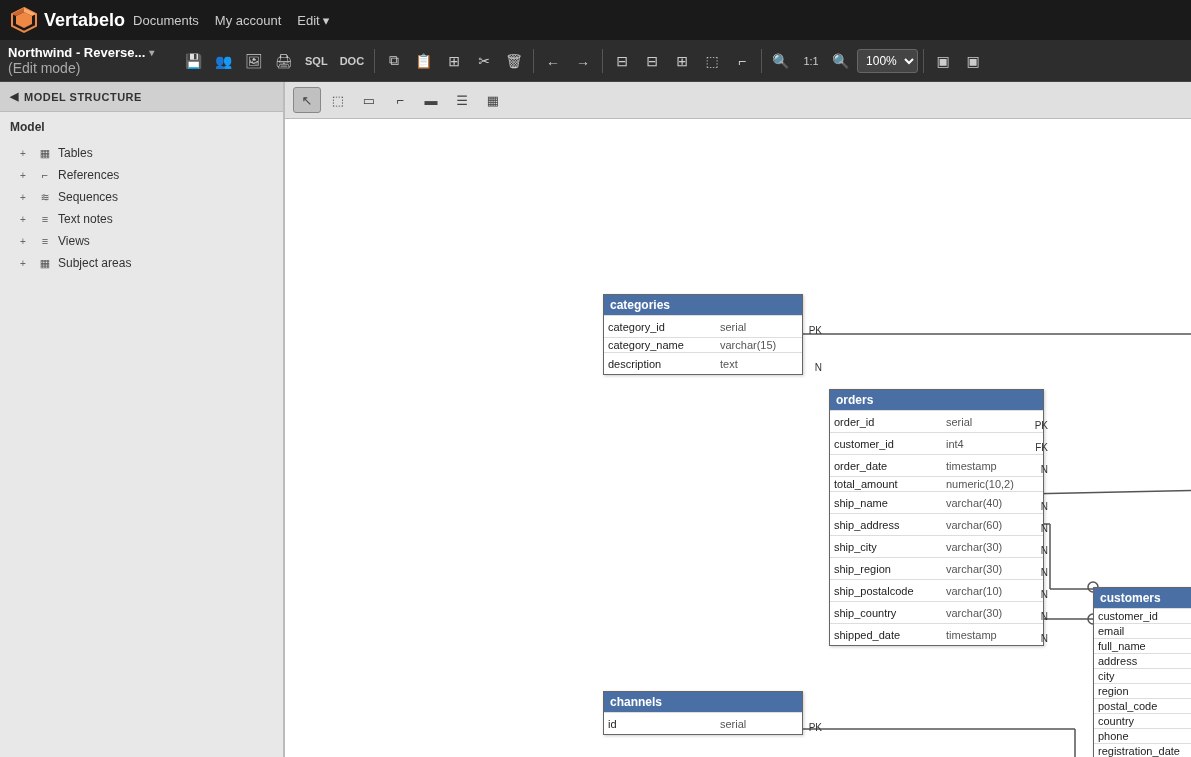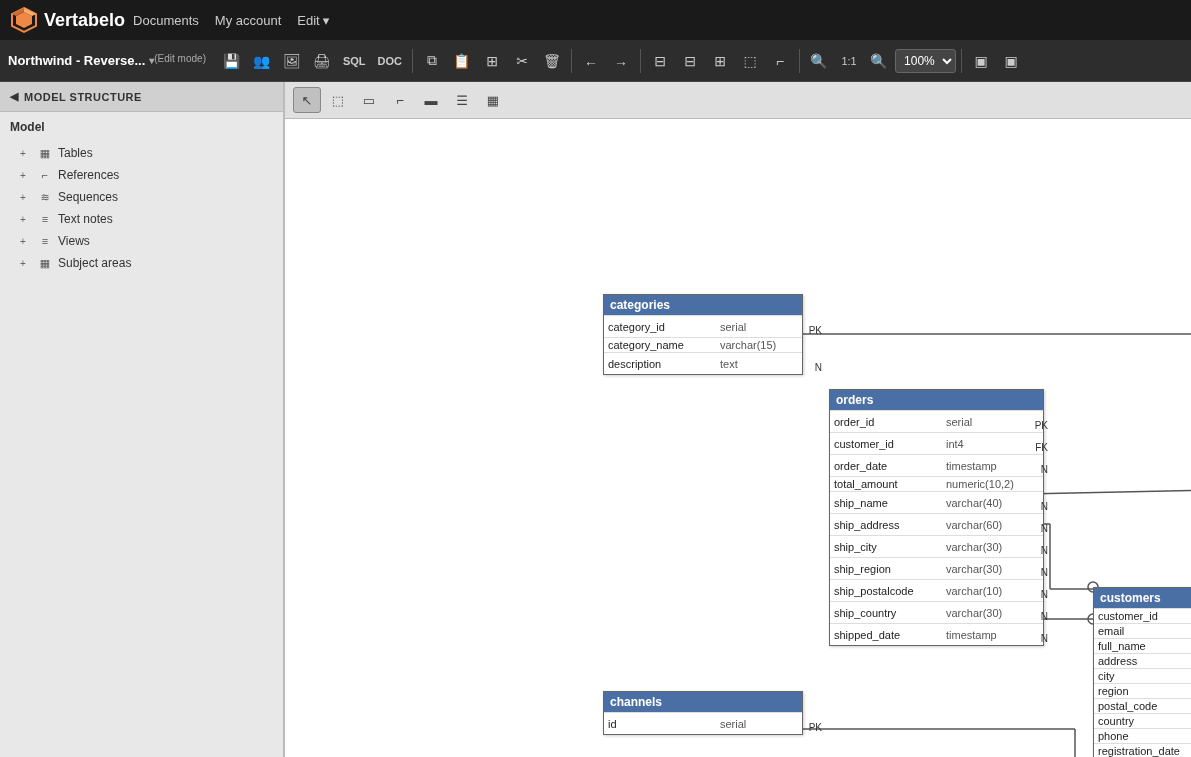--- a/index.html
+++ b/index.html
@@ -47,34 +47,35 @@
       background: #2d2d2d;
       height: 42px;
       display: flex;
       align-items: center;
       padding: 0 8px;
       gap: 2px;
       border-bottom: 1px solid #444;
     }
     .doc-title-area {
       display: flex;
+      flex-direction: column;
       color: #fff;
       font-size: 11px;
       margin-right: 10px;
       min-width: 160px;
     }
     .doc-title {
       font-size: 13px;
       font-weight: bold;
       display: flex;
       align-items: center;
       gap: 4px;
     }
     .doc-subtitle {
-      font-size: 10px;
+      font-size: 14px;
       color: #aaa;
     }
     .toolbar-btn {
       background: transparent;
       border: none;
       color: #ccc;
       cursor: pointer;
       padding: 4px 5px;
       font-size: 14px;
       border-radius: 3px;

